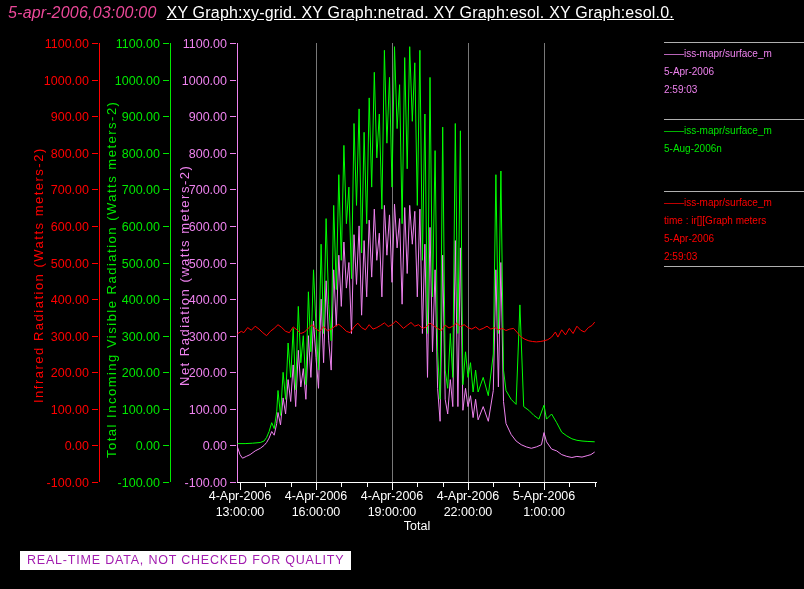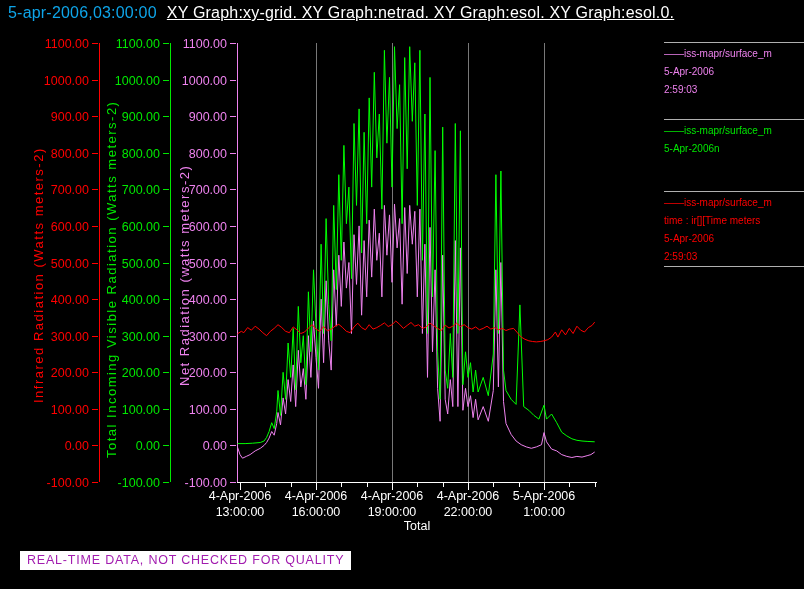--- a/index.html
+++ b/index.html
@@ -1,20 +1,20 @@
 <!DOCTYPE html>
 <html><head>
 <meta charset="utf-8">
 <style>
   html,body { margin:0; padding:0; background:#000; }
   body { width:804px; height:589px; font-family:"Liberation Sans", sans-serif; }
   .stage { position:relative; width:804px; height:589px; background:#000; overflow:hidden; }
 
   .title-bar { position:absolute; left:8px; top:4px; font-size:16px; white-space:nowrap; letter-spacing:0.2px; }
-  .title-clock { color:#0ea5e9; }
+  .title-clock { color:#ec4899;font-style:italic; }
   .title-graphs { color:#ffffff; margin-left:10px;text-decoration:underline; }
 
   svg text { font-family:"Liberation Sans", sans-serif; font-size:12.5px; }
 
   .yaxis-title { position:absolute; transform:rotate(-90deg); transform-origin:0 0;
                  white-space:nowrap; font-size:13px; letter-spacing:1.5px; }
 
   .time-label { position:absolute; left:237px; top:519px; width:360px; text-align:center;
                 color:#ffffff; font-size:12.5px; }
 
@@ -170,26 +170,26 @@
   <div class="legend" id="legend">
       <div class="lg-divider"></div>
       <div class="lg-entry" style="color: rgb(238, 130, 238); height: 74px;">
         <div>——iss-mapr/surface_m</div>
         <div>5-Apr-2006</div>
         <div>2:59:03</div>
       </div>
       <div class="lg-divider"></div>
       <div class="lg-entry" style="color: rgb(0, 232, 0); height: 69px;">
         <div>——iss-mapr/surface_m</div>
-        <div>5-Apr-2006n</div>
+        <div>5-Aug-2006n</div>
       </div>
       <div class="lg-divider"></div>
       <div class="lg-entry" style="color: rgb(255, 0, 0); height: 72px;">
         <div>——iss-mapr/surface_m</div>
-        <div>time : ir[][Time meters</div>
+        <div>time : ir[][Graph meters</div>
         <div>5-Apr-2006</div>
         <div>2:59:03</div>
       </div>
       <div class="lg-divider"></div>
     </div>
 
   <div class="banner">REAL-TIME DATA, NOT CHECKED FOR QUALITY</div>
 
 </div>
 

